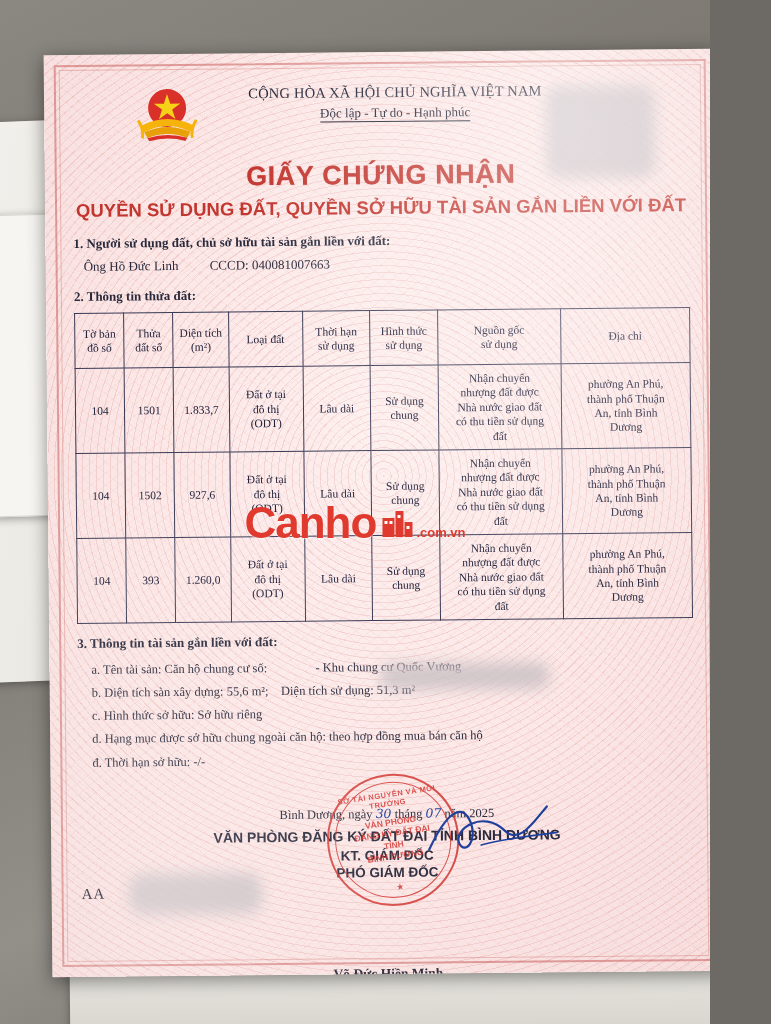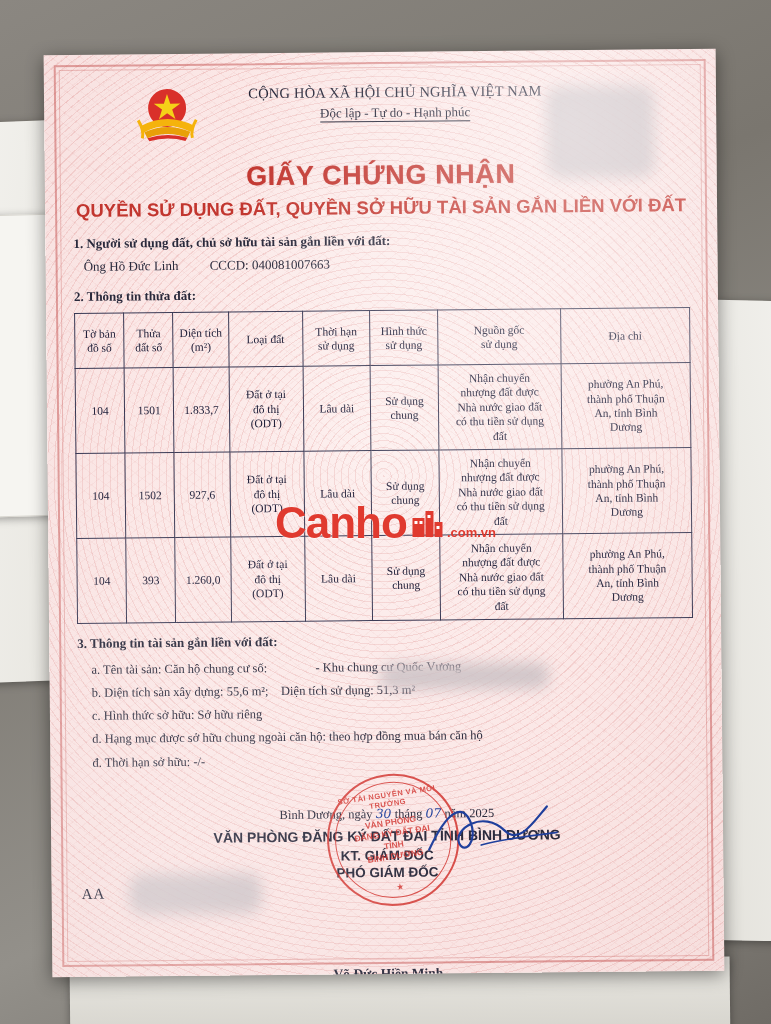--- a/index.html
+++ b/index.html
@@ -2,21 +2,21 @@
 <html lang="vi"><head>
 <meta charset="utf-8">
 <style>
   html, body {
     margin: 0;
     padding: 0;
     background: #6d6a66;
   }
   #page {
     position: relative;
-    width: 771px;
+    width: 710px;
     height: 1024px;
     overflow: hidden;
     background: linear-gradient(155deg, #8b8781 0%, #7a766f 35%, #93908a 70%, #6f6b65 100%);
     font-family: "Liberation Serif", serif;
   }
   
   .bg-paper {
     position: absolute;
     background: #efeeea;
     box-shadow: 0 2px 8px rgba(0,0,0,.35);

